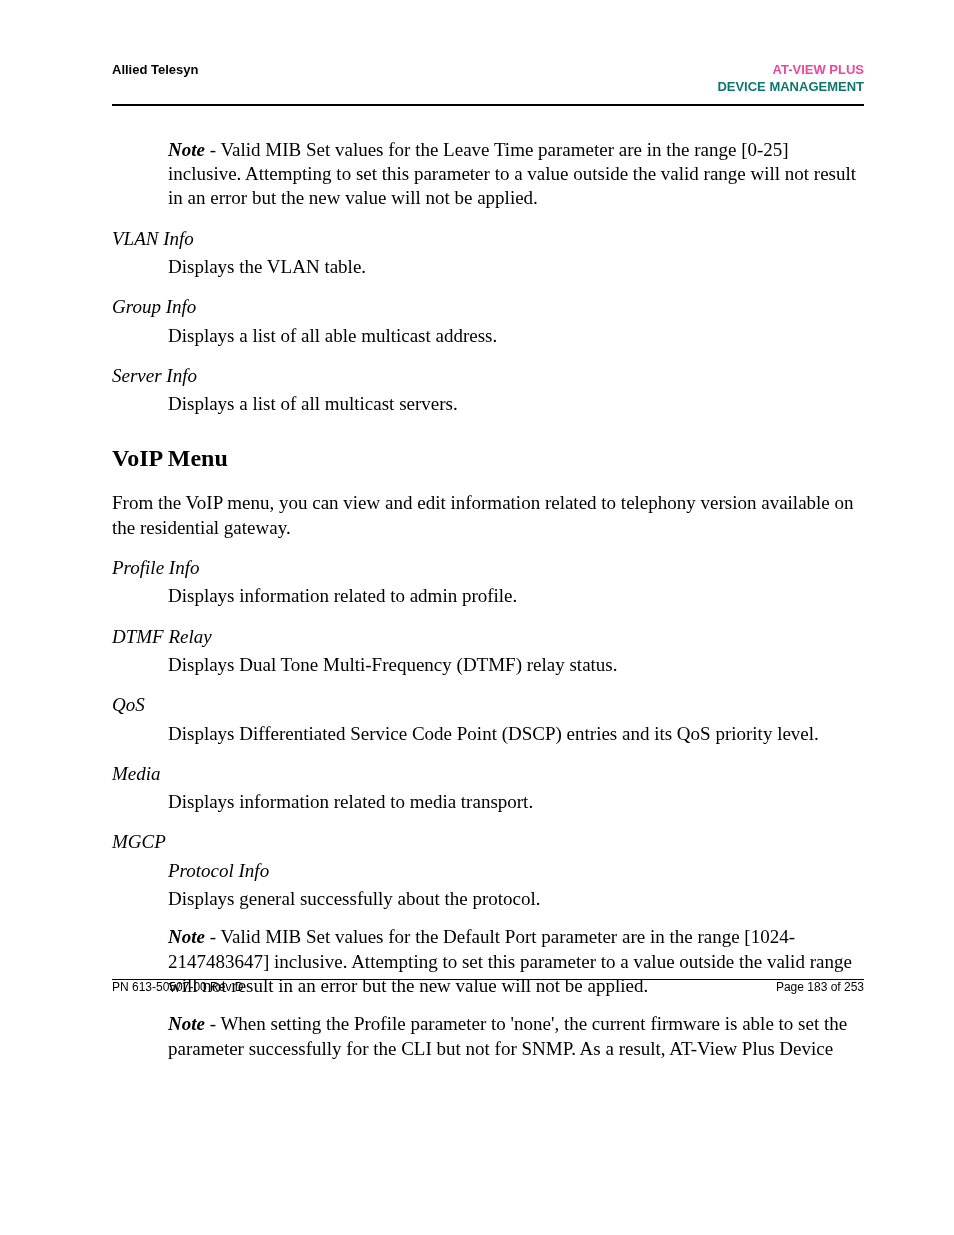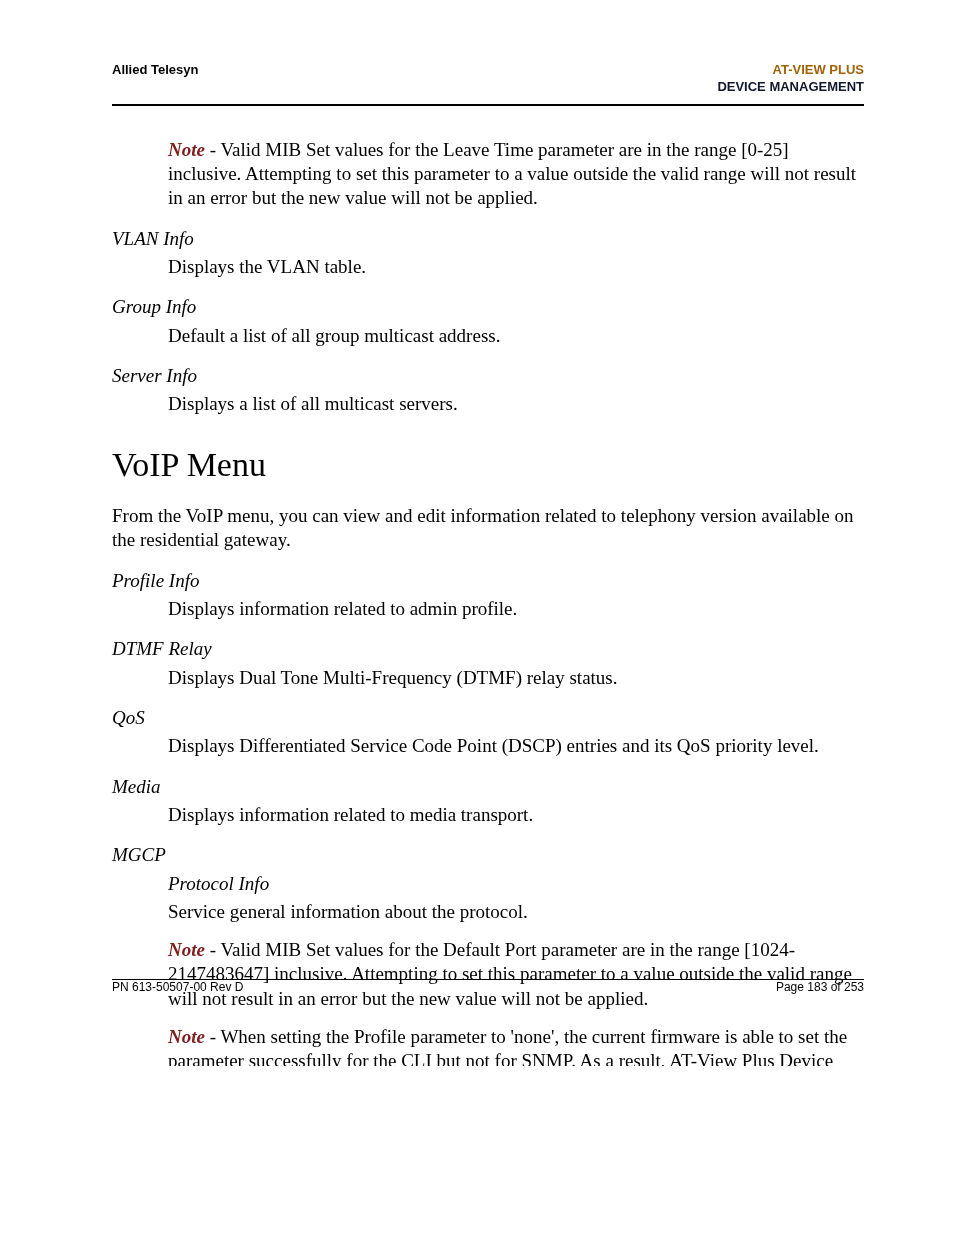--- a/index.html
+++ b/index.html
@@ -22,45 +22,45 @@
     justify-content: space-between;
     align-items: flex-start;
     font-family: Arial, Helvetica, sans-serif;
     font-size: 13px;
     font-weight: bold;
     padding-bottom: 8px;
     border-bottom: 2px solid #000000;
     margin-bottom: 32px;
   }
   .hdr .right { text-align: right; line-height: 1.3; }
-  .hdr .brand { color: #a16207; }
-  .hdr .sect  { color: #0f172a; }
+  .hdr .brand { color: #ec4899; }
+  .hdr .sect  { color: #0f766e; }
 
   .body-text {
     font-size: 19px;
     line-height: 1.28;
   }
   .note-label {
-    color: #7f1d1d;
+    color: #000000;
     font-style: italic;
     font-weight: bold;
   }
   .indent {
     margin-left: 56px;
   }
   .term {
     font-style: italic;
     margin-top: 16px;
   }
   .desc {
     margin-left: 56px;
   }
   h2.section {
-    font-size: 34px;
-    font-weight: normal;
+    font-size: 24px;
+    font-weight: bold;
     margin: 26px 0 18px 0;
   }
   p { margin: 0 0 4px 0; }
   .block { margin-bottom: 14px; }
   .note-block { margin-left: 56px; margin-top: 14px; }
   .subterm {
     font-style: italic;
     margin-left: 56px;
     margin-top: 2px;
   }
@@ -95,21 +95,21 @@
     <p class="indent block">
       <span class="note-label">Note</span><span> - Valid MIB Set values for the Leave Time parameter are in the range [0-25] inclusive. Attempting to set this parameter to a value outside the valid range will not result in an error but the new value will not be applied.</span>
     </p>
 
     <div class="block">
       <p class="term">VLAN Info</p>
       <p class="desc">Displays the VLAN table.</p>
     </div>
     <div class="block">
       <p class="term">Group Info</p>
-      <p class="desc">Default a list of all group multicast address.</p>
+      <p class="desc">Displays a list of all able multicast address.</p>
     </div>
     <div class="block">
       <p class="term">Server Info</p>
       <p class="desc">Displays a list of all multicast servers.</p>
     </div>
 
     <h2 class="section">VoIP Menu</h2>
 
     <p class="block">From the VoIP menu, you can view and edit information related to telephony version available on the residential gateway.</p>
 
@@ -127,21 +127,21 @@
       <p class="desc">Displays Differentiated Service Code Point (DSCP) entries and its QoS priority level.</p>
     </div>
     <div class="block">
       <p class="term">Media</p>
       <p class="desc">Displays information related to media transport.</p>
     </div>
 
     <div>
       <p class="term">MGCP</p>
       <p class="subterm">Protocol Info</p>
-      <p class="desc">Service general information about the protocol.</p>
+      <p class="desc">Displays general successfully about the protocol.</p>
 
       <p class="note-block">
         <span class="note-label">Note</span><span> - Valid MIB Set values for the Default Port parameter are in the range [1024-2147483647] inclusive. Attempting to set this parameter to a value outside the valid range will not result in an error but the new value will not be applied.</span>
       </p>
 
       <p class="note-block">
         <span class="note-label">Note</span><span> - When setting the Profile parameter to 'none', the current firmware is able to set the parameter successfully for the CLI but not for SNMP. As a result, AT-View Plus Device Manager will continue to display the old value.</span>
       </p>
     </div>
 

